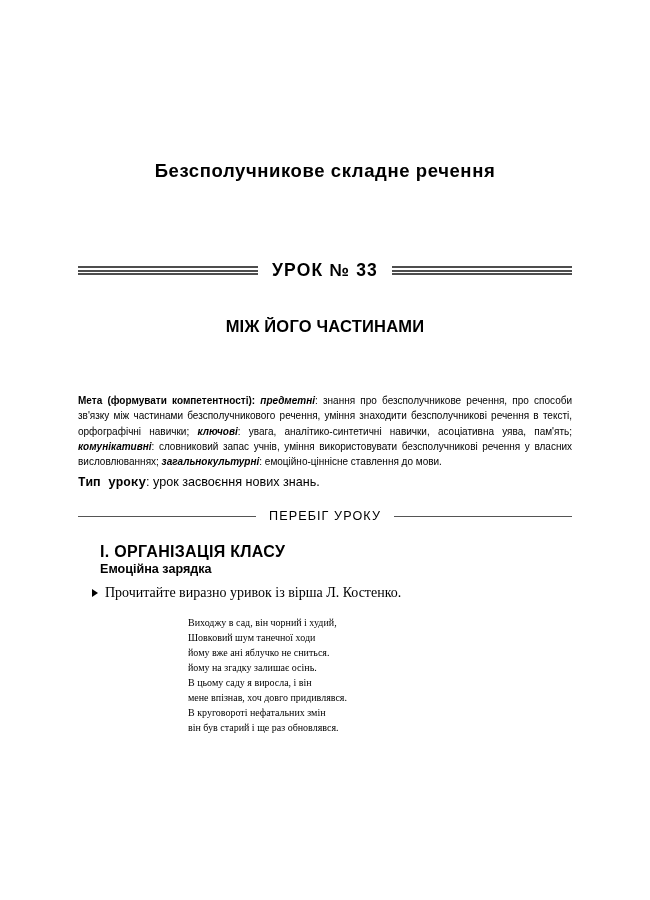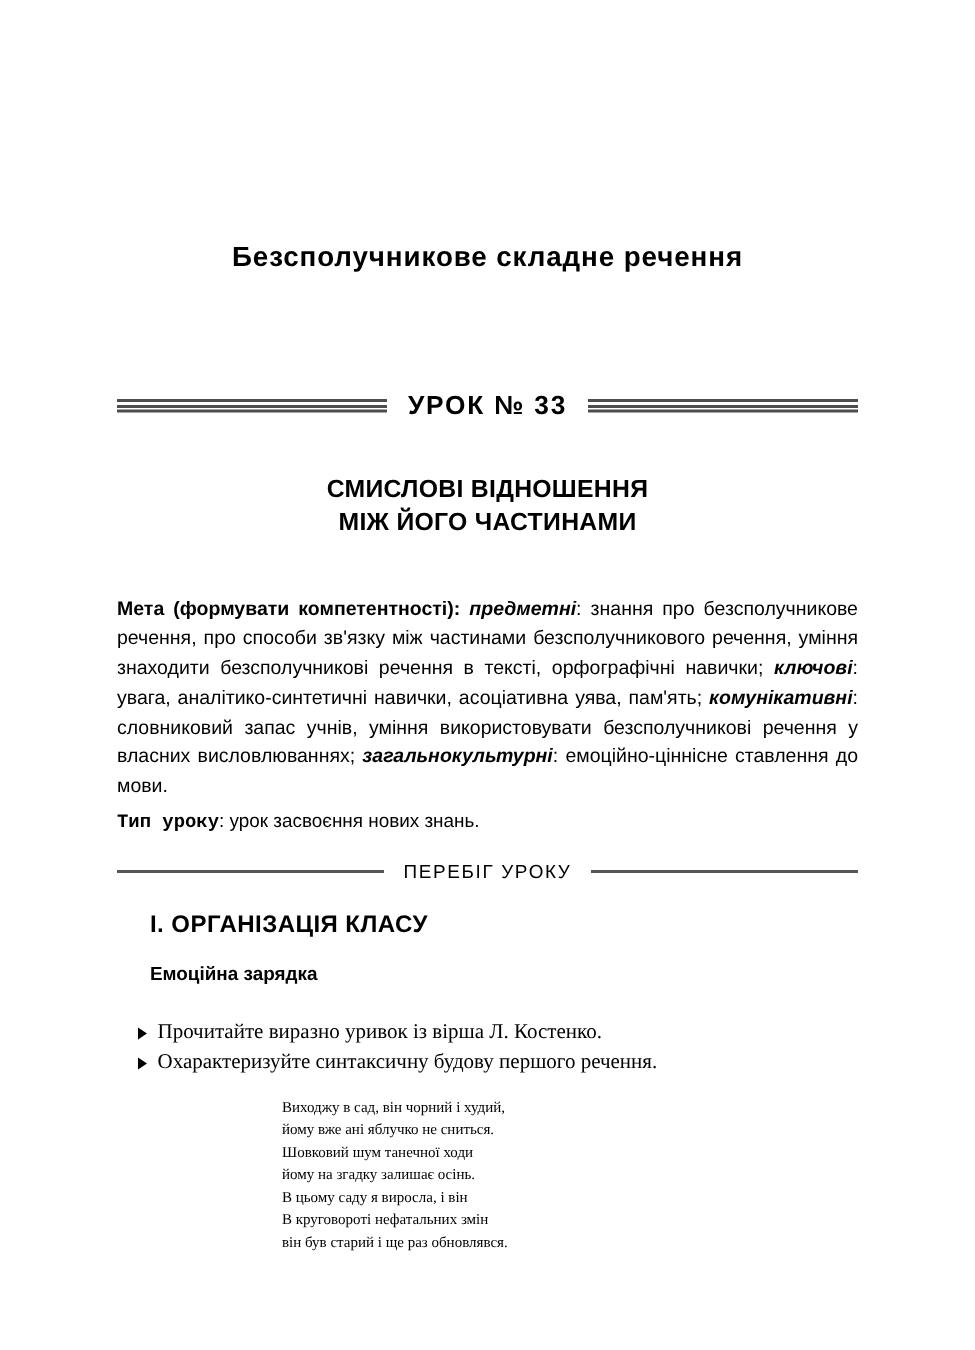--- a/index.html
+++ b/index.html
@@ -76,22 +76,22 @@
     text-align: center;
     font-size: 16.5px;
     font-weight: bold;
     line-height: 1.35;
     letter-spacing: 0.2px;
   }
   .main-heading div { white-space: nowrap; }
 
   
   .meta-block {
-    margin-top: 36px;
-    font-size: 13px;
+    margin-top: 56px;
+    font-size: 10px;
     line-height: 1.52;
     text-align: justify;
   }
   .meta-block .b { font-weight: bold; }
   .meta-block .bi { font-weight: bold; font-style: italic; }
 
   .type-line {
     margin-top: 4px;
     font-size: 12.6px;
     line-height: 1.52;
@@ -121,27 +121,27 @@
 
   
   .section-heading {
     margin-top: 20px;
     margin-left: 22px;
     font-size: 16px;
     font-weight: bold;
     letter-spacing: 0.3px;
   }
   .sub-heading {
-    margin-top: 16px;
+    margin-top: 1px;
     margin-left: 22px;
     font-size: 12.6px;
     font-weight: bold;
   }
   .bullet-list {
-    margin-top: 23px;
+    margin-top: 7px;
     margin-left: 14px;
   }
   .bullet-item {
     display: flex;
     align-items: flex-start;
     gap: 7px;
     font-family: "Liberation Serif", serif;
     font-size: 14px;
     line-height: 1.42;
   }
@@ -175,21 +175,20 @@
     <div class="band-rule">
         <div class="mid"></div>
       </div>
     <div class="lesson-label">УРОК № 33</div>
     <div class="band-rule">
         <div class="mid"></div>
       </div>
   </div>
 
   <div class="main-heading">
-    <div>СМИСЛОВІ ВІДНОШЕННЯ</div>
     <div>МІЖ ЙОГО ЧАСТИНАМИ</div>
   </div>
 
   <div class="meta-block">
     <span class="b">Мета (формувати компетентності):</span><span> </span><span class="bi">предметні</span><span>: знання про безсполучникове речення, про способи зв'язку між частинами безсполучникового речення, уміння знаходити безсполучникові речення в тексті, орфографічні навички; </span><span class="bi">ключові</span><span>: увага, аналітико-синтетичні навички, асоціативна уява, пам'ять; </span><span class="bi">комунікативні</span><span>: словниковий запас учнів, уміння використовувати безсполучникові речення у власних висловлюваннях; </span><span class="bi">загальнокультурні</span><span>: емоційно-ціннісне ставлення до мови.</span>
   </div>
 
   <div class="type-line">
     <span class="b">Тип уроку</span><span>: урок засвоєння нових знань.</span>
   </div>
@@ -201,29 +200,26 @@
   </div>
 
   <div class="section-heading">I. ОРГАНІЗАЦІЯ КЛАСУ</div>
   <div class="sub-heading">Емоційна зарядка</div>
 
   <div class="bullet-list">
     <div class="bullet-item">
       <span class="tri"></span>
       <span>Прочитайте виразно уривок із вірша Л. Костенко.</span>
     </div>
-    <div class="bullet-item">
-      <span class="tri"></span>
-      <span>Охарактеризуйте синтаксичну будову першого речення.</span>
-    </div>
   </div>
 
   <div class="poem">
     <div>Виходжу в сад, він чорний і худий,</div>
+    <div>Шовковий шум танечної ходи</div>
     <div>йому вже ані яблучко не сниться.</div>
-    <div>Шовковий шум танечної ходи</div>
     <div>йому на згадку залишає осінь.</div>
     <div>В цьому саду я виросла, і він</div>
+    <div>мене впізнав, хоч довго придивлявся.</div>
     <div>В круговороті нефатальних змін</div>
     <div>він був старий і ще раз обновлявся.</div>
   </div>
 
 </div>
 
 </body></html>

